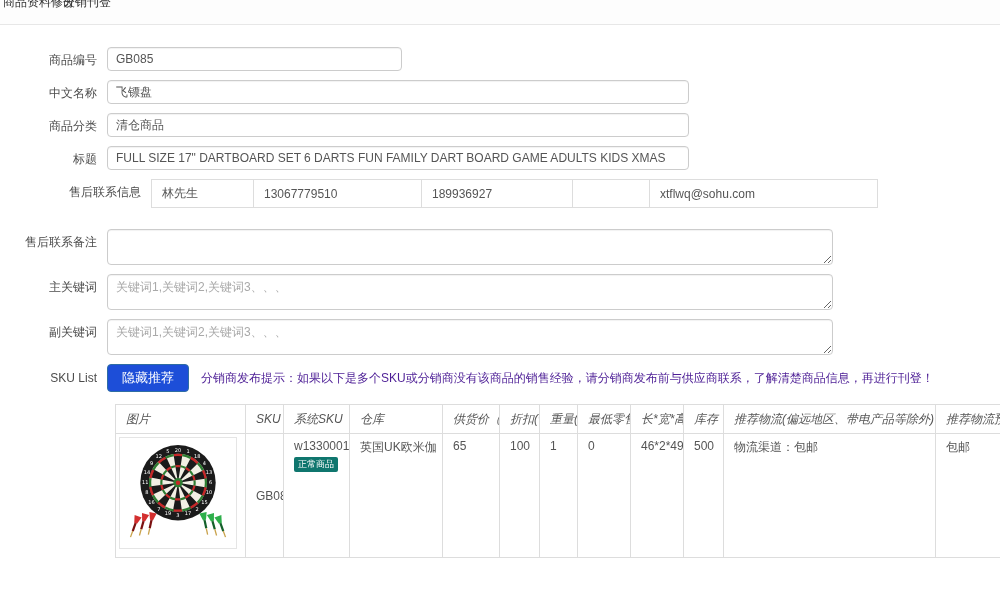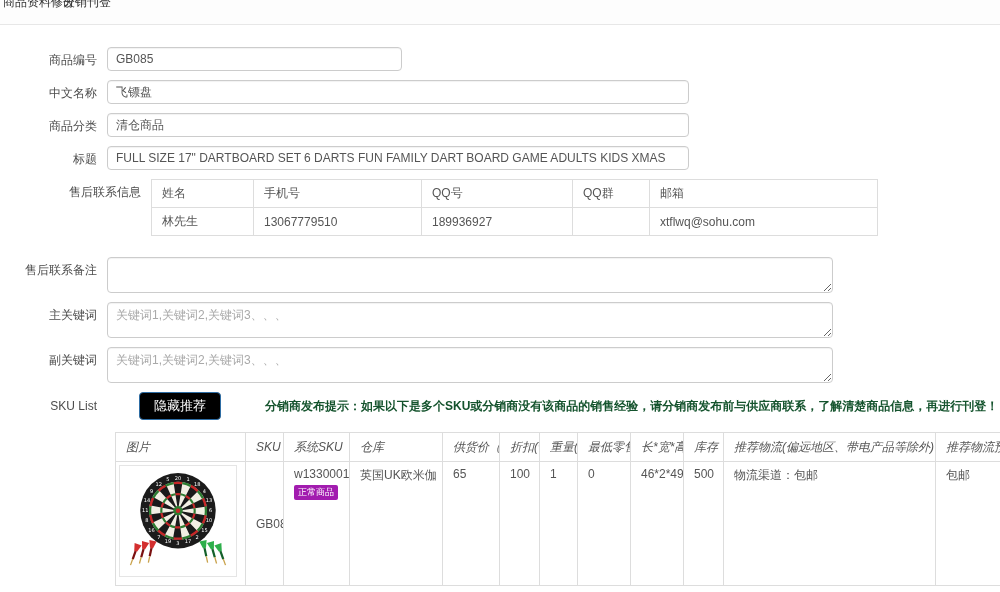--- a/index.html
+++ b/index.html
@@ -25,34 +25,34 @@
 
   
   .contact-row { margin-bottom:21px;padding-left:44px; }
   table.grid { border-collapse:collapse; table-layout:fixed; background:#fff; }
   table.grid th, table.grid td { border:1px solid #ddd; text-align:left; font-weight:normal;
       padding:5px 10px; color:#555; overflow:hidden; white-space:nowrap; }
   .contact-table { width:726px; }
   .contact-table th, .contact-table td { height:26px; }
 
   
-  .sku-head { margin:8px 0 12px 0; align-items:center;gap:32px; }
-  .btn-hide { background:#000000; border:1px solid #2e6da4; color:#fff; font-size:13px;
+  .sku-head { margin:8px 0 12px 0; align-items:center; }
+  .btn-hide { background:#1d4ed8; border:1px solid #2e6da4; color:#fff; font-size:13px;
       padding:4px 14px; border-radius:4px; cursor:pointer; font-family:inherit; }
-  .sku-tip { color:#14532d; font-weight:bold; margin-left:12px; font-size:12px; }
+  .sku-tip { color:#4c1d95; font-weight:normal; margin-left:12px; font-size:12px; }
 
   .sku-table-wrap { margin:6px 0 0 115px; width:885px; overflow:hidden; }
   .sku-table { width:970px; }
   .sku-table th { padding:6px 8px; color:#555; vertical-align:top; white-space:normal; line-height:1.5;font-style:italic; }
   .sku-table td { padding:8px; vertical-align:top; white-space:normal; }
   .sku-table td.mid { vertical-align:middle; }
   .img-cell { padding:3px !important; }
   .thumb { width:118px; height:112px; border:1px solid #e5e5e5; background:#fff;
            display:flex; align-items:center; justify-content:center; cursor:pointer; }
-  .badge { display:inline-block; margin-top:4px; background:#a21caf; color:#fff;
+  .badge { display:inline-block; margin-top:4px; background:#0f766e; color:#fff;
            font-size:9px; line-height:1; padding:3px 4px; border-radius:2px; }
   .row-tall td { height:124px; }
 </style>
 </head>
 <body>
 
 <div class="topbar">
   <span class="tab t0">商品资料修改</span>
   <span class="tab t1">分销刊登</span>
 </div>
@@ -83,27 +83,20 @@
     <div class="form-label">售后联系信息</div>
     <table class="grid contact-table">
       <colgroup>
           <col style="width:102px">
           <col style="width:168px">
           <col style="width:151px">
           <col style="width:77px">
           <col style="width:228px">
         </colgroup>
       <tbody>
-          <tr>
-        <th>姓名</th>
-        <th>手机号</th>
-        <th>QQ号</th>
-        <th>QQ群</th>
-        <th>邮箱</th>
-      </tr>
       <tr>
         <td>林先生</td>
         <td>13067779510</td>
         <td>189936927</td>
         <td></td>
         <td>xtflwq@sohu.com</td>
       </tr>
     </tbody>
       </table>
   </div>

